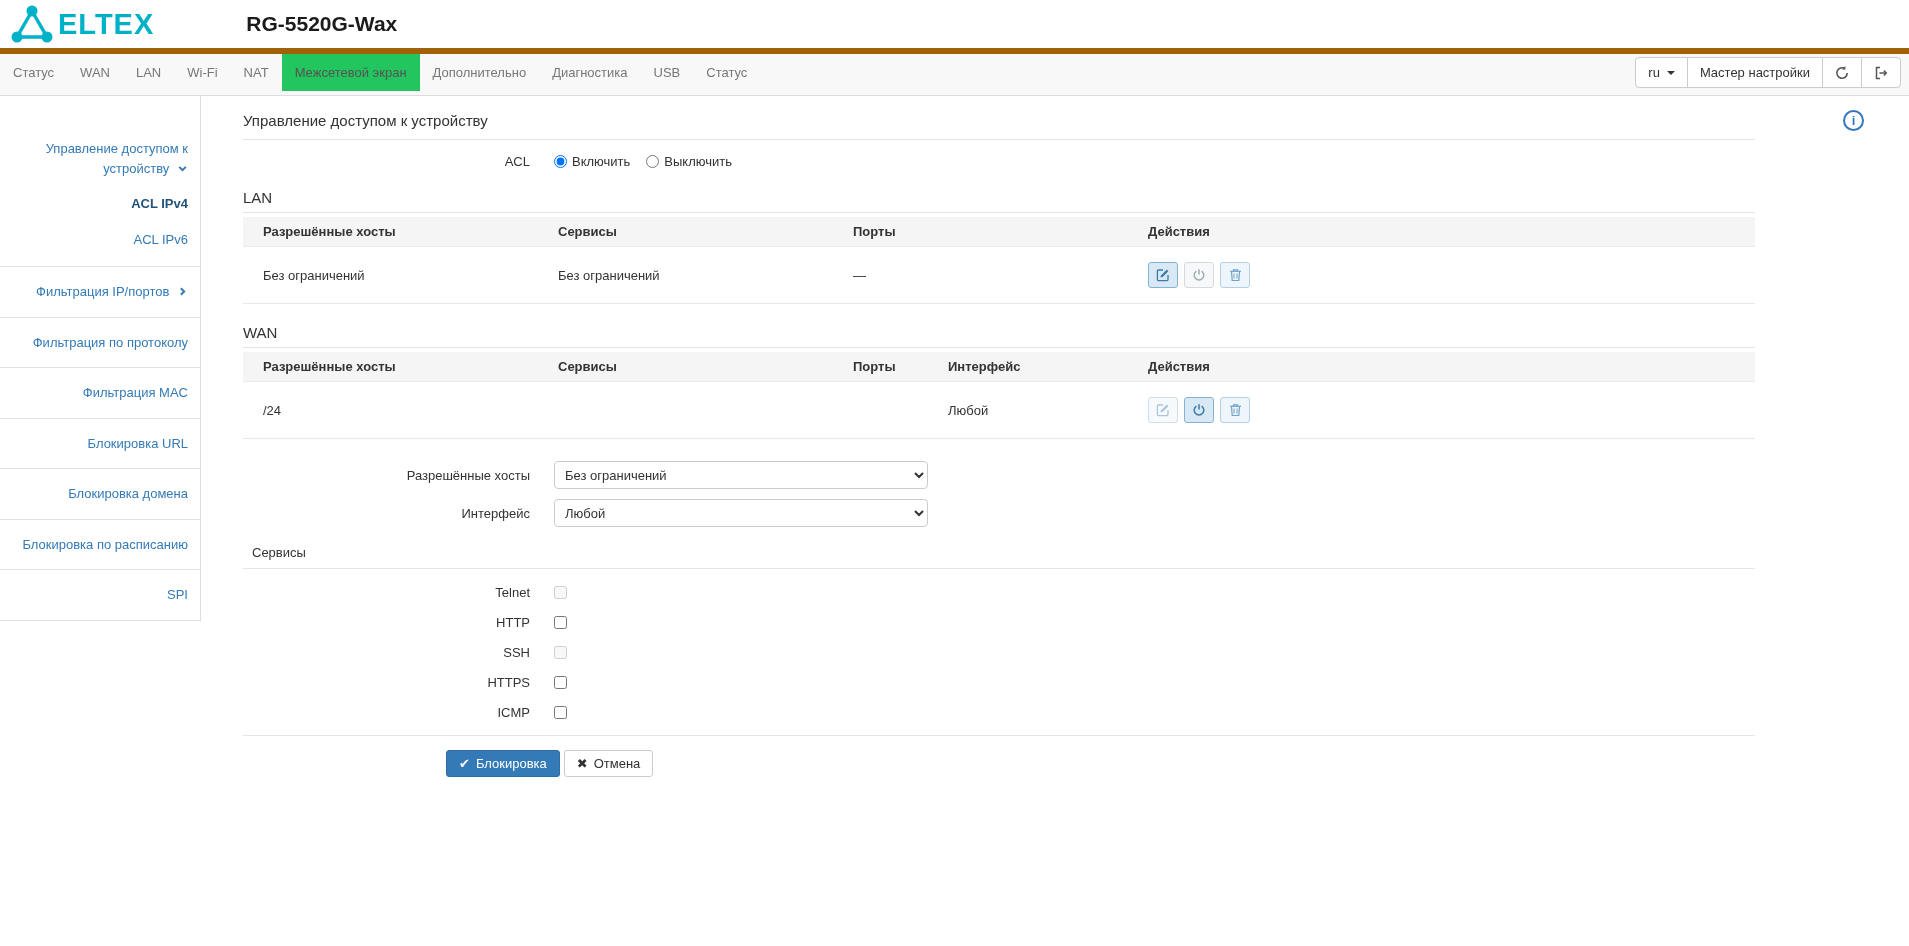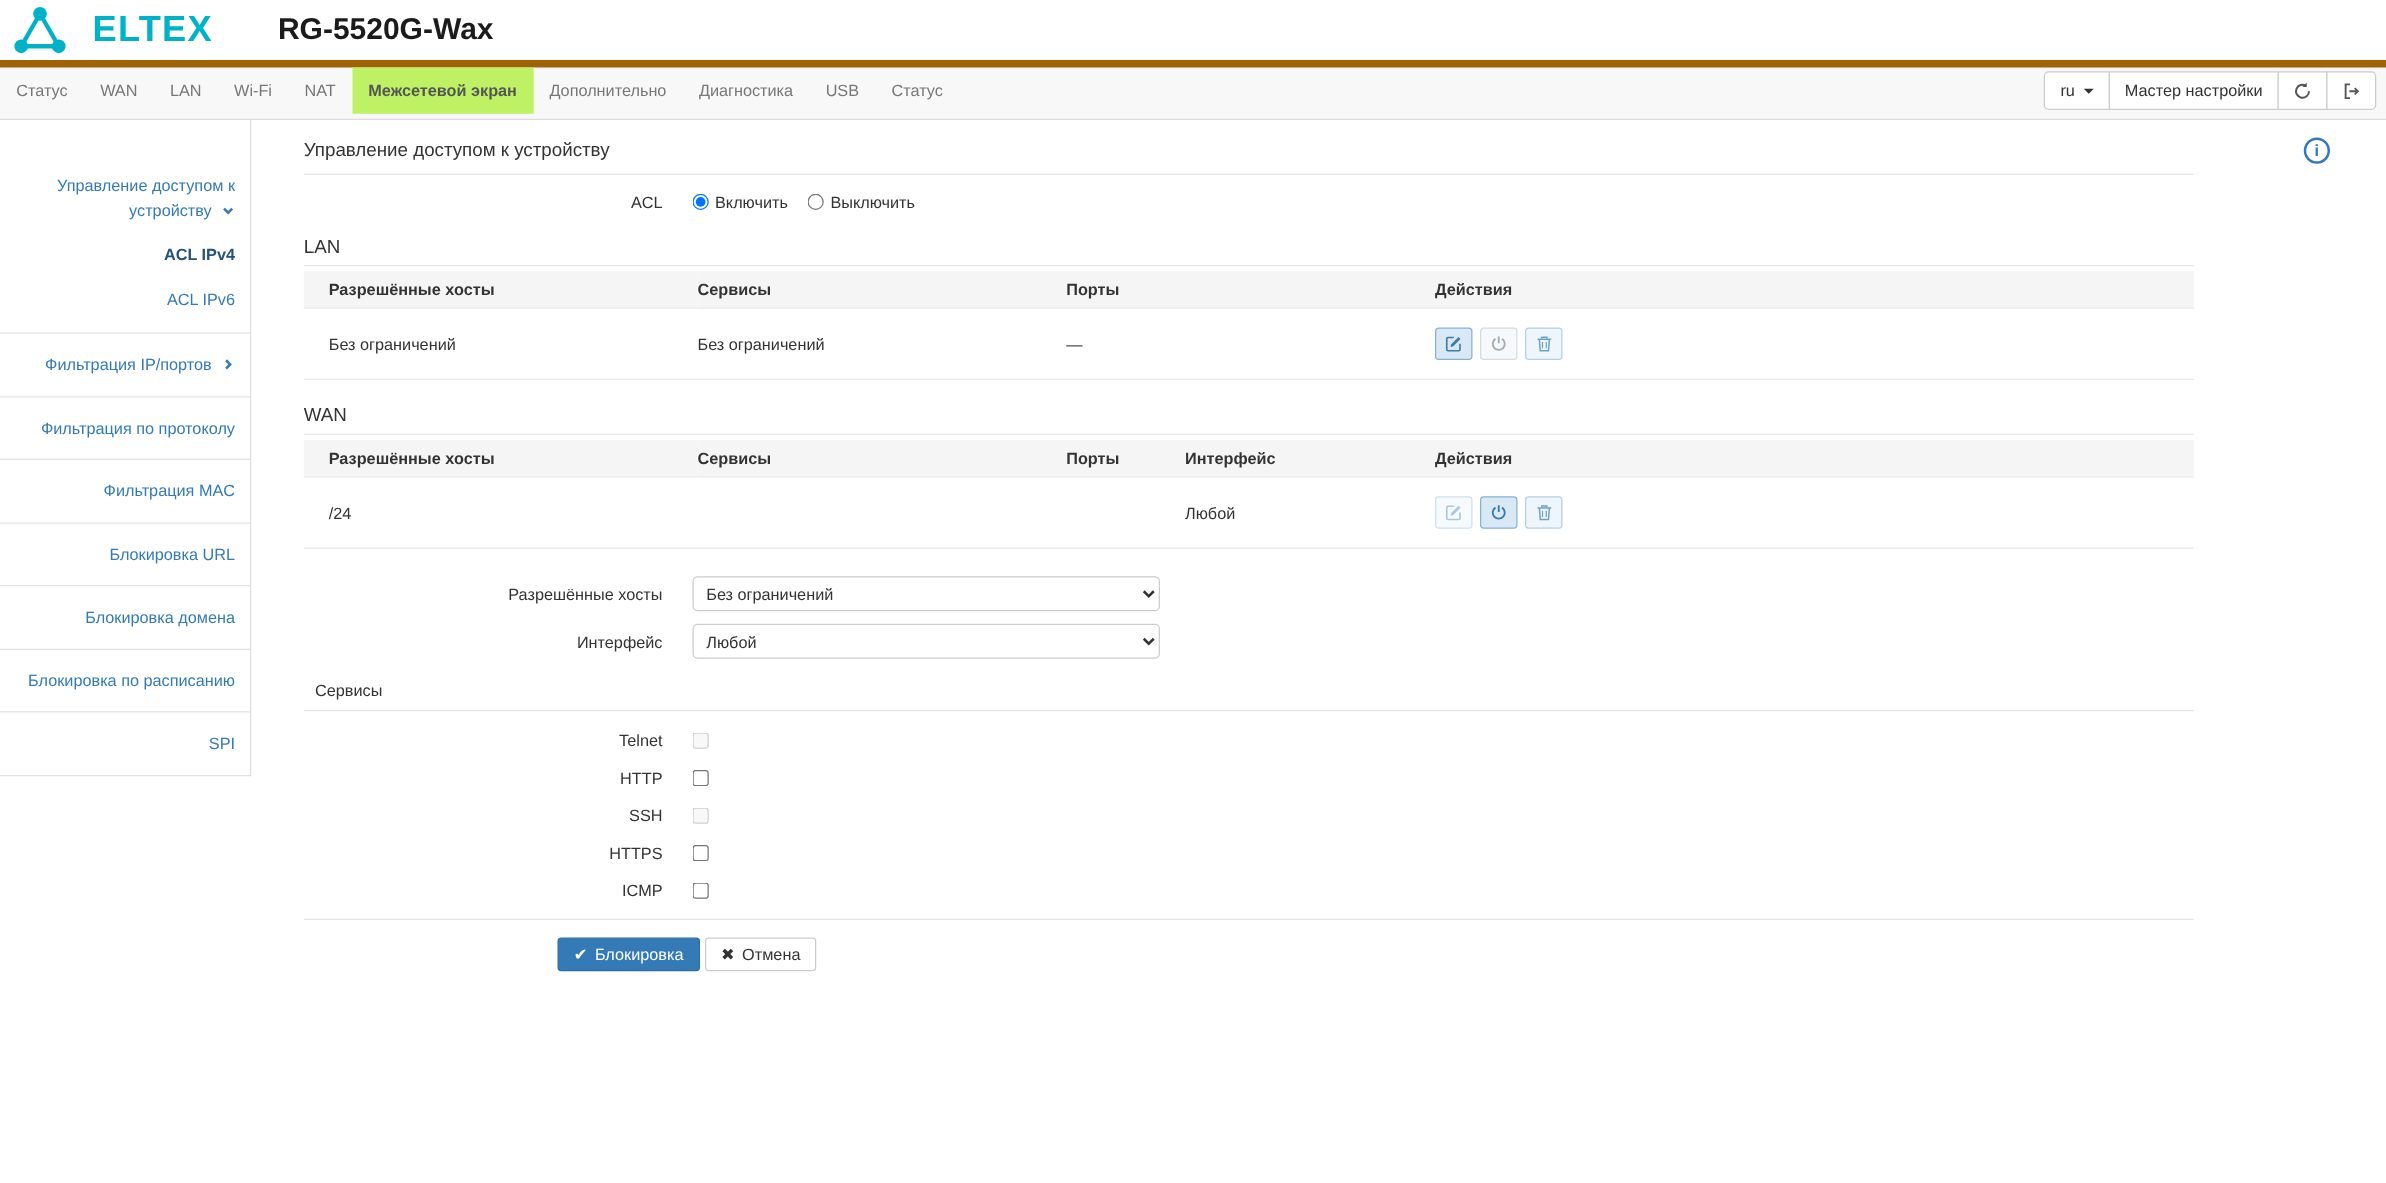--- a/index.html
+++ b/index.html
@@ -2,29 +2,29 @@
 <html><head>
 <meta charset="utf-8">
 <style>
   * { box-sizing: border-box; }
   html,body { margin:0; padding:0; background:#fff; }
   body { font-family:"Liberation Sans", sans-serif; font-size:13px; color:#333; }
   .page { width:1909px; height:946px; overflow:hidden; position:relative; background:#fff; }
 
   
   .topbar { height:48px; display:flex; align-items:center; padding:0 10px; background:#fff; }
-  .logo { display:flex; align-items:center; gap:20px; }
+  .logo { display:flex; align-items:center; gap:4px; }
   .logo-text { color:#00b2c8; font-weight:bold; font-size:29px; letter-spacing:1px; line-height:1; }
-  .device-title { margin:0 0 0 52px; font-size:24px; font-weight:bold; color:#1b1b1b; }
+  .device-title { margin:0 0 0 92px; font-size:21px; font-weight:bold; color:#1b1b1b; }
 
   
   .navbar { position:relative; background:#f8f8f8; border-top:6px solid #a16207; border-bottom:1px solid #dcdcdc; height:48px; }
   .nav-tabs { display:flex; list-style:none; margin:0; padding:0; }
   .tab { padding:0 13px; line-height:37px; color:#777; cursor:pointer; white-space:nowrap; }
-  .tab.active { background:#bef264; color:#555;font-weight:bold; }
+  .tab.active { background:#22c55e; color:#555; }
   .nav-right { position:absolute; right:8px; top:3px; display:flex; }
   .nav-btn { height:31px; background:#fff; border:1px solid #ccc; color:#333; font-size:13px; padding:0 12px;
              margin-left:-1px; display:flex; align-items:center; gap:7px; cursor:pointer; font-family:inherit; }
   .nav-btn:first-child { border-radius:4px 0 0 4px; margin-left:16px; }
   .nav-btn:last-child { border-radius:0 4px 4px 0; }
   .nav-btn.icon-btn { padding:0 11px; }
   .caret { width:0; height:0; border-left:4px solid transparent; border-right:4px solid transparent; border-top:4px solid #333; }
 
   
   .layout { display:flex; align-items:flex-start; }

